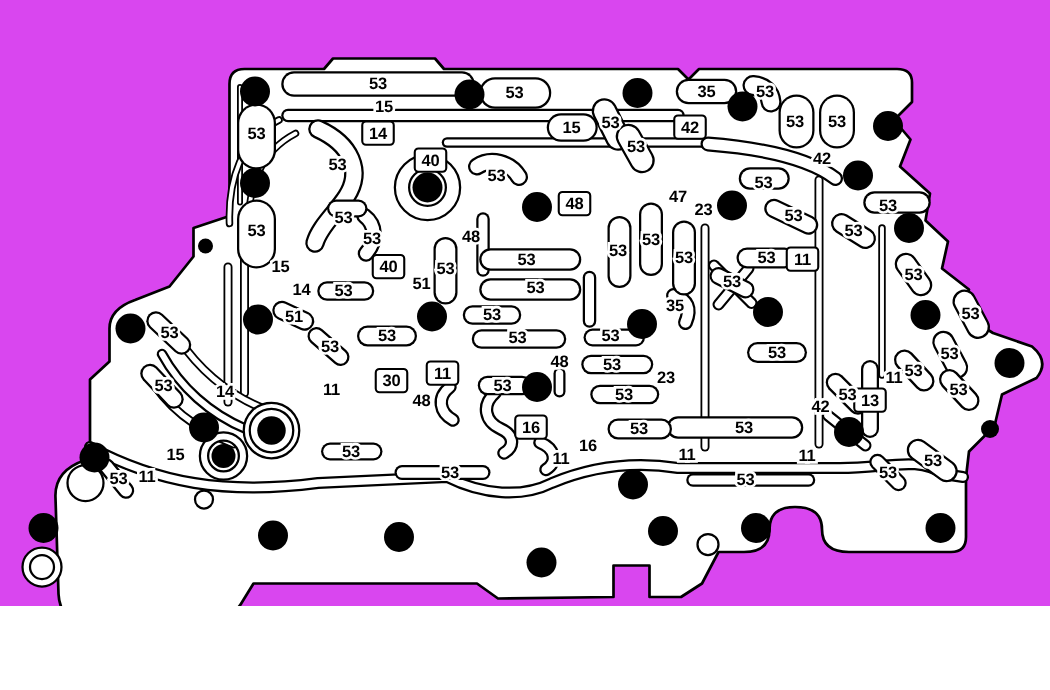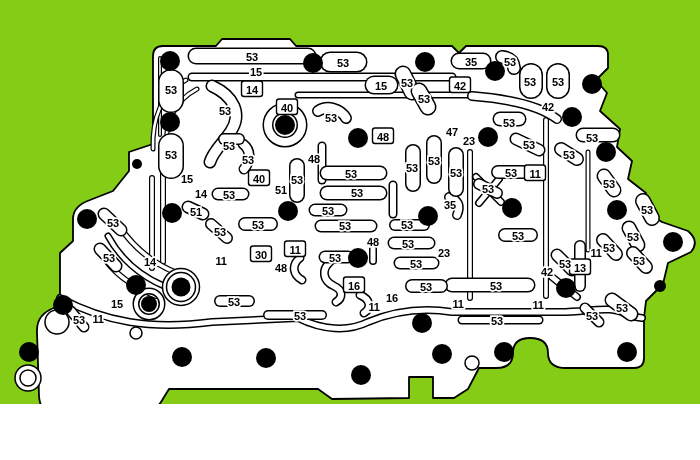--- a/index.html
+++ b/index.html
@@ -1,16 +1,16 @@
 <!DOCTYPE html>
 <html><head>
 <meta charset="utf-8">
 <style>
   html,body{margin:0;padding:0;background:#ffffff;}
-  .canvas{width:700px;height:404px;background:#84cc16;overflow:hidden;position:relative;}
+  .canvas{width:700px;height:404px;background:#d946ef;overflow:hidden;position:relative;}
   svg{display:block;}
   text{font-family:"Liberation Sans","DejaVu Sans",sans-serif;font-weight:700;font-size:11px;letter-spacing:-0.2px;}
 </style>
 </head>
 <body>
 
 <div class="canvas">
   <svg id="vb" width="700" height="460" viewBox="0 0 700 460">
     <g id="g-plate">
         <path d="M163,46 H216 L222,39 H290 L296,46 H452 L459,53 L466,46 H598 Q608,46 608,55 V68 L596,80 L607,93 L600,111 L620,129 L617,147 L632,161 L628,179 L646,193 L641,209 L662,222 L688,231 Q700,241 691,252 L668,263 L663,284 L646,301 L644,318 V358 Q644,368 634,368 H566 Q548,368 548,353 Q548,338 530,338 Q513,338 513,353 Q513,368 496,368 H479 L468,389 L454,398 H433 V377 H409 V398 L332,399 L318,389 H169 L161,402 Q157,409 148,409 H97 L88,416 H62 Q40,416 39,396 L37,332 Q36,314 56,307 L60,297 V253 L73,241 V219 Q73,206 90,200 L113,191 L129,171 V152 L153,144 V56 Q153,46 163,46 Z" fill="#ffffff" stroke="#000000" stroke-width="1.8" stroke-linejoin="round"></path>

